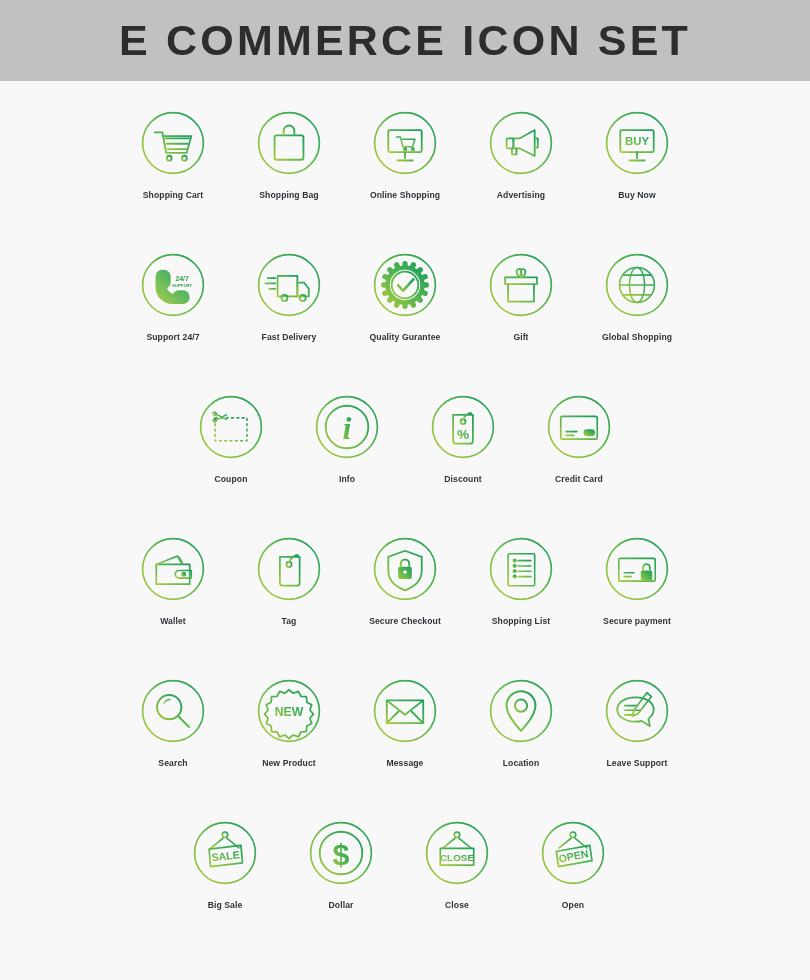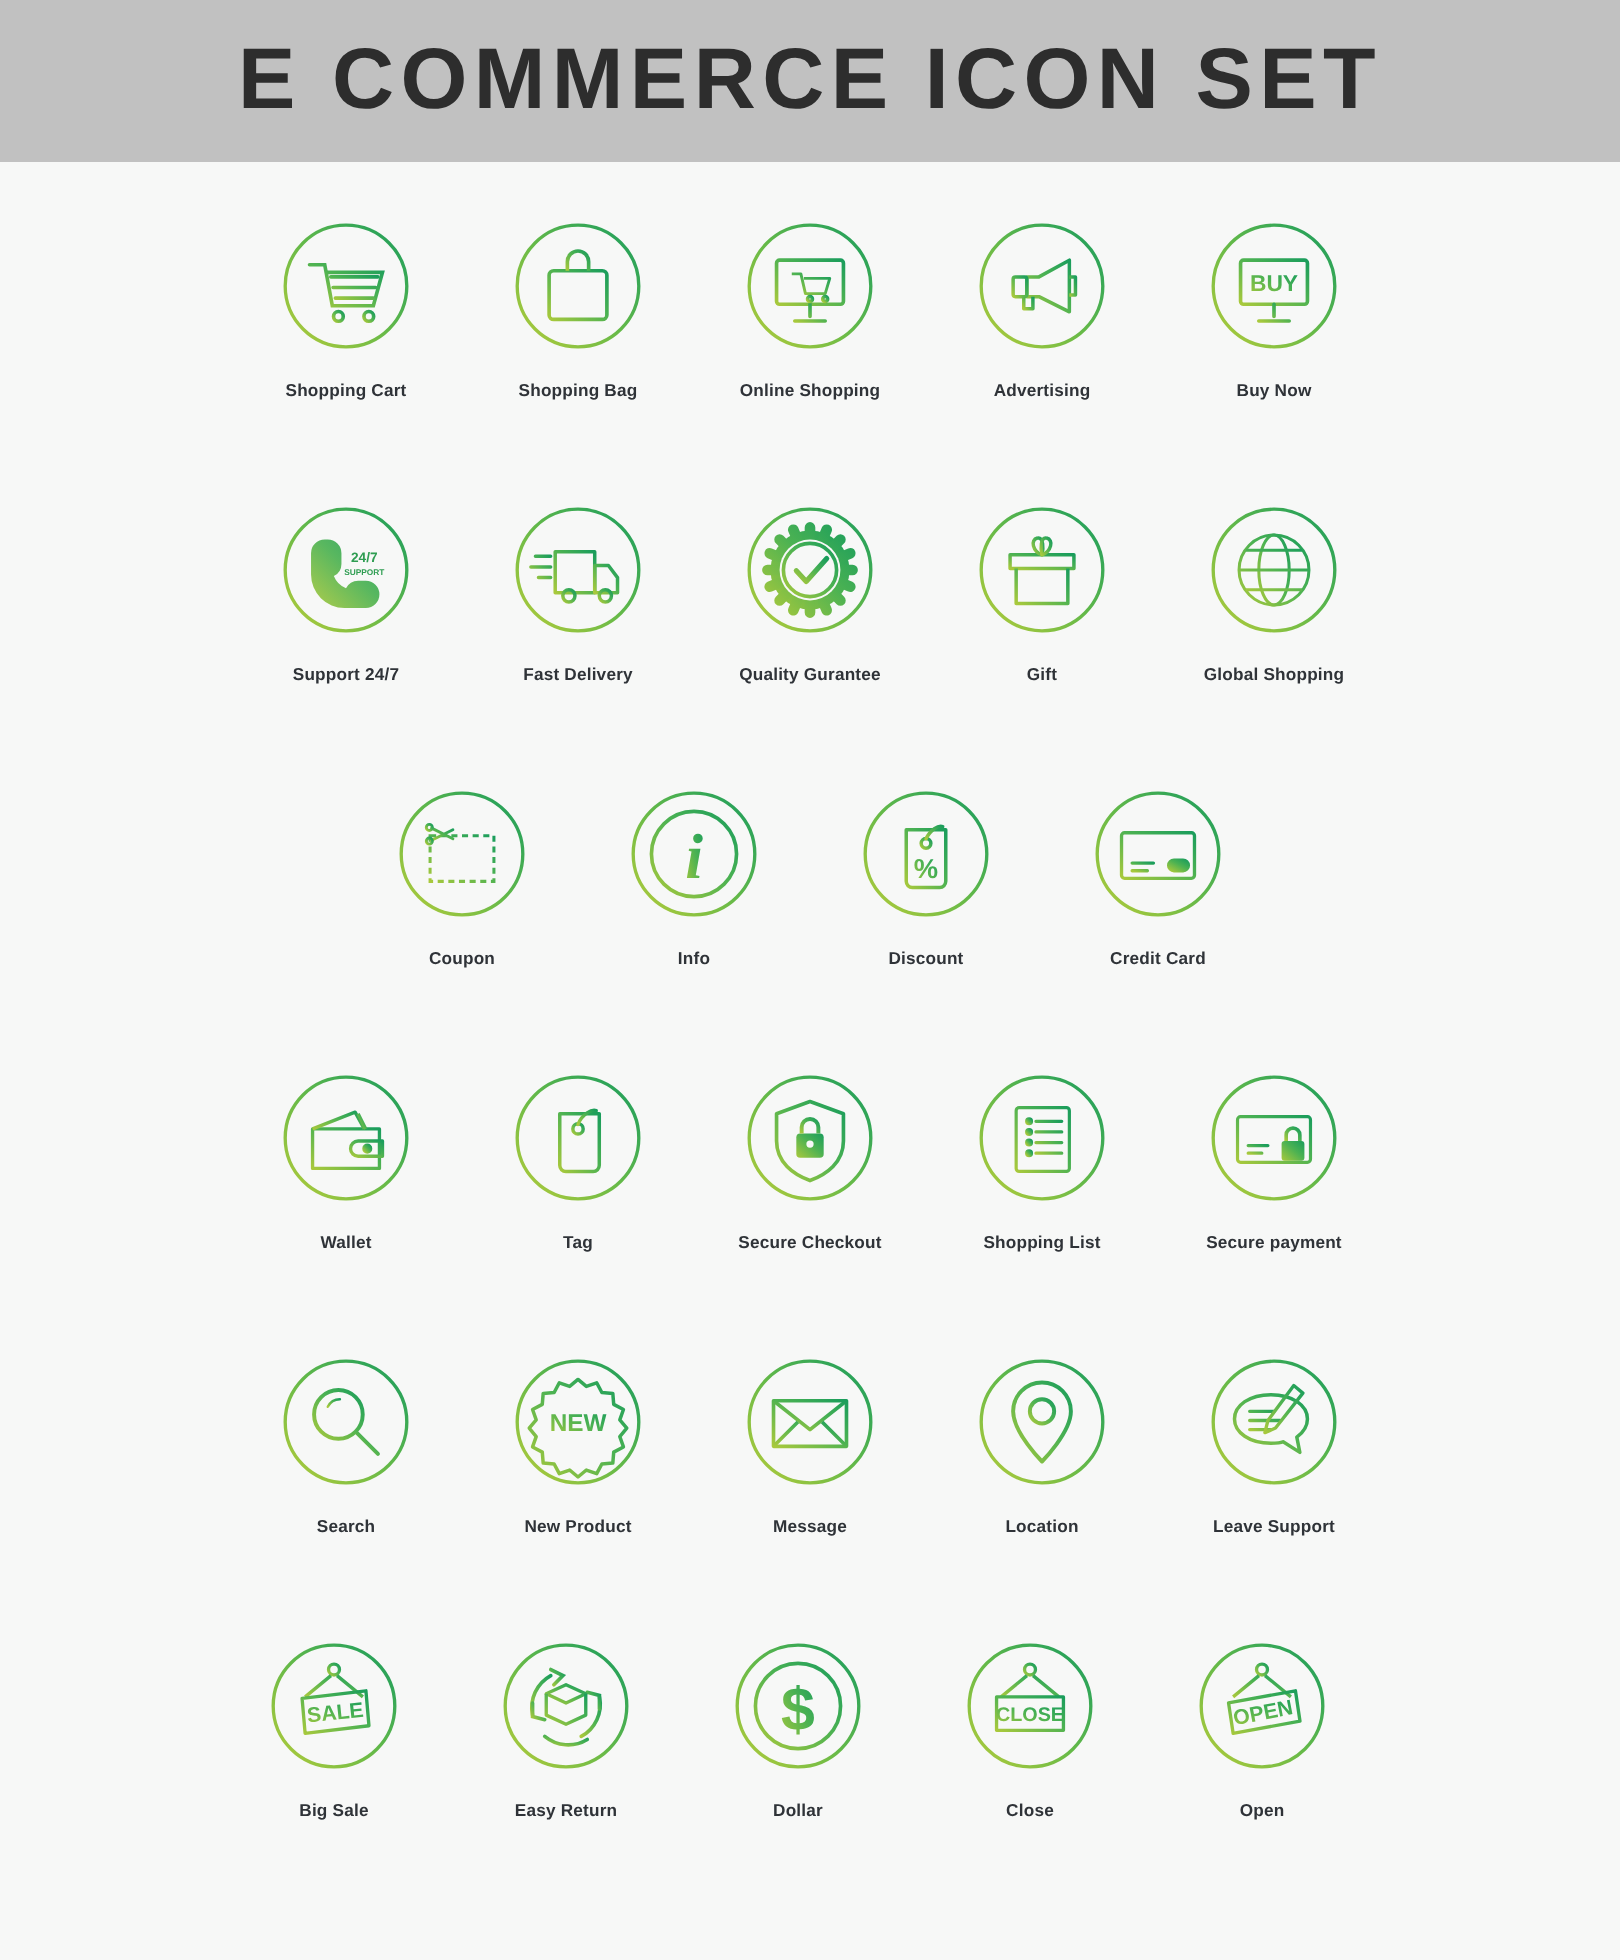--- a/index.html
+++ b/index.html
@@ -397,39 +397,20 @@
           <path d="M48 30 L31 44 M52 30 L69 44"></path>
           <path d="M29 45 L71 40 L73 63 L31 68 z"></path>
         </g>
         <text x="51" y="59" text-anchor="middle" font-family="Liberation Sans, sans-serif" font-size="14" font-weight="bold" fill="url(#g2)" transform="rotate(-6 51 56)">SALE</text>
       </svg>
       <div class="icon-label">Big Sale</div>
     </div>
     <div class="icon-cell">
       <svg class="icon-disc" viewBox="0 0 100 100">
         <circle cx="50" cy="50" r="40" fill="none" stroke="url(#g1)" stroke-width="2.2"></circle>
-        <g fill="none" stroke="url(#g2)" stroke-width="2.4" stroke-linecap="round">
-          <path d="M28 56 a24 24 0 0 1 12 -26"></path>
-          <path d="M28 48 l0 9 l8 2"></path>
-          <path d="M72 44 a24 24 0 0 1 -12 26"></path>
-          <path d="M72 52 l0 -9 l-8 -2"></path>
-          <path d="M36 70 a24 24 0 0 0 28 2"></path>
-          <path d="M40 26 l8 4 l-6 6"></path>
-        </g>
-        <g fill="none" stroke="url(#g2)" stroke-width="2.2" stroke-linejoin="round">
-          <path d="M50 36 L63 42 L50 48 L37 42 z"></path>
-          <path d="M37 42 v14 l13 6 l13 -6 V42"></path>
-          <path d="M50 48 v14"></path>
-        </g>
-      </svg>
-      <div class="icon-label">Easy Return</div>
-    </div>
-    <div class="icon-cell">
-      <svg class="icon-disc" viewBox="0 0 100 100">
-        <circle cx="50" cy="50" r="40" fill="none" stroke="url(#g1)" stroke-width="2.2"></circle>
         <circle cx="50" cy="50" r="28" fill="none" stroke="url(#g2)" stroke-width="2.4"></circle>
         <text x="50" y="66" text-anchor="middle" font-family="Liberation Sans, sans-serif" font-size="40" font-weight="bold" fill="url(#g2)">$</text>
       </svg>
       <div class="icon-label">Dollar</div>
     </div>
     <div class="icon-cell">
       <svg class="icon-disc" viewBox="0 0 100 100">
         <circle cx="50" cy="50" r="40" fill="none" stroke="url(#g1)" stroke-width="2.2"></circle>
         <g fill="none" stroke="url(#g2)" stroke-width="2.2" stroke-linejoin="round">
           <circle cx="50" cy="26" r="3.6"></circle>

